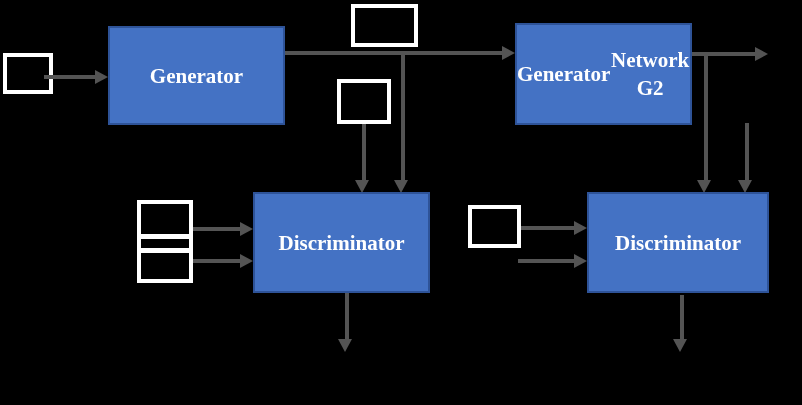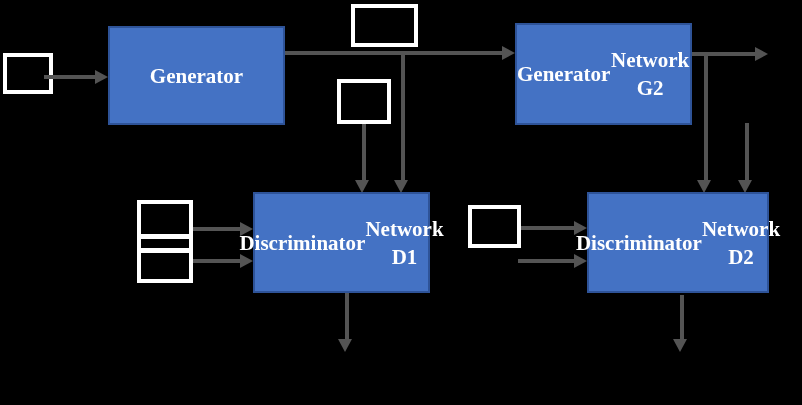--- a/index.html
+++ b/index.html
@@ -126,20 +126,18 @@
 
   <div class="node node-g1">
     <span>Generator</span>
   </div>
   <div class="node node-g2">
     <span>Generator</span>
     <span>Network G2</span>
   </div>
   <div class="node node-d1">
     <span>Discriminator</span>
-    <span>Network D1</span>
   </div>
   <div class="node node-d2">
     <span>Discriminator</span>
-    <span>Network D2</span>
   </div>
 
 </div>
 
 </body></html>

